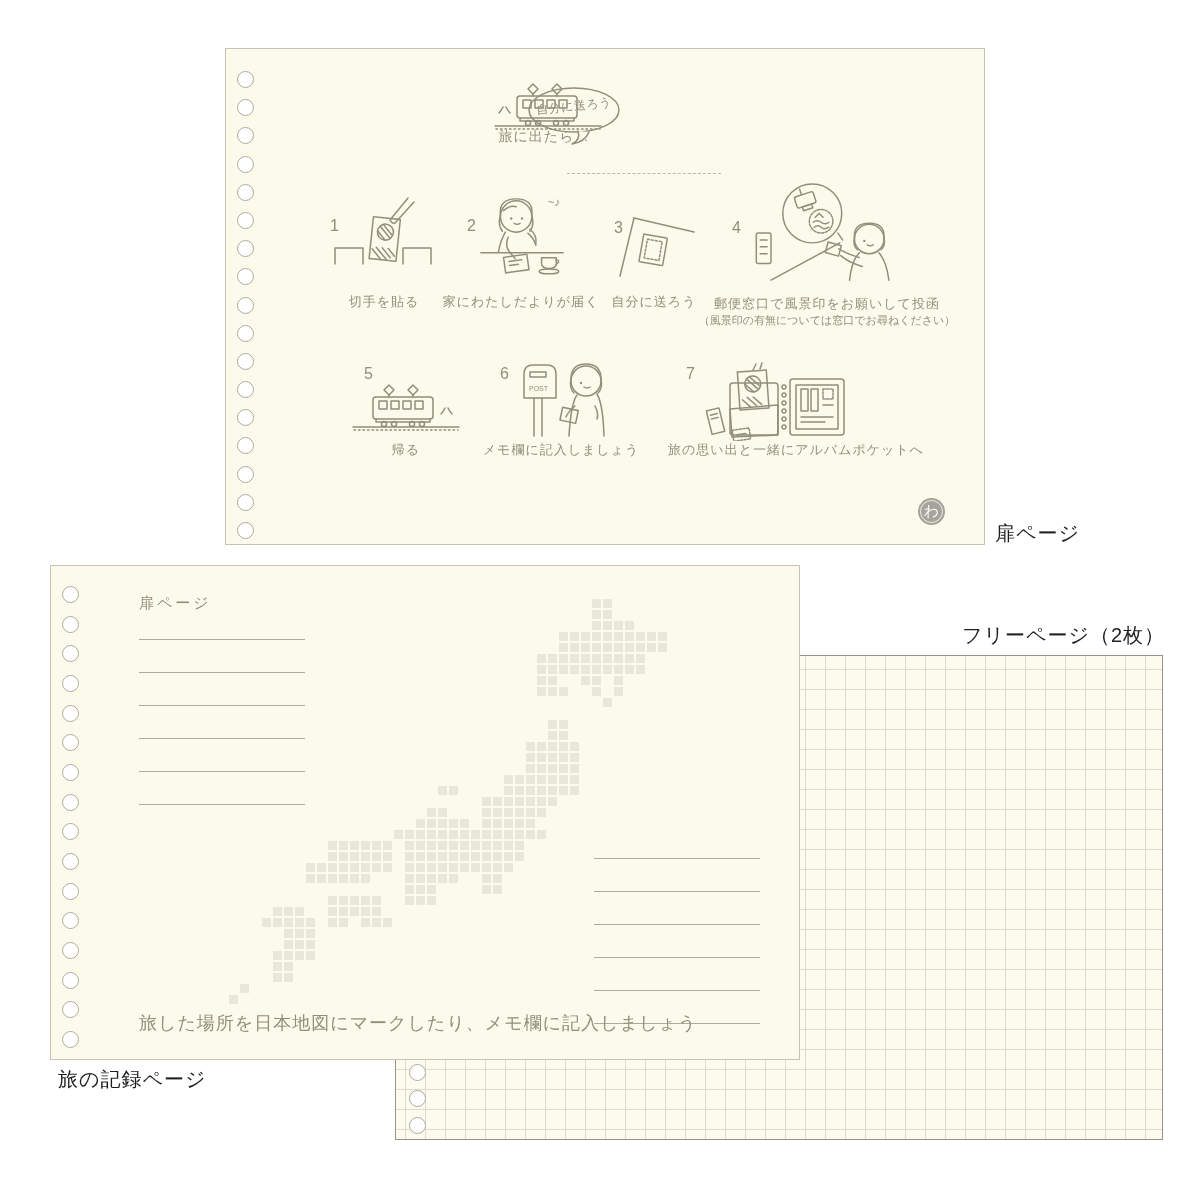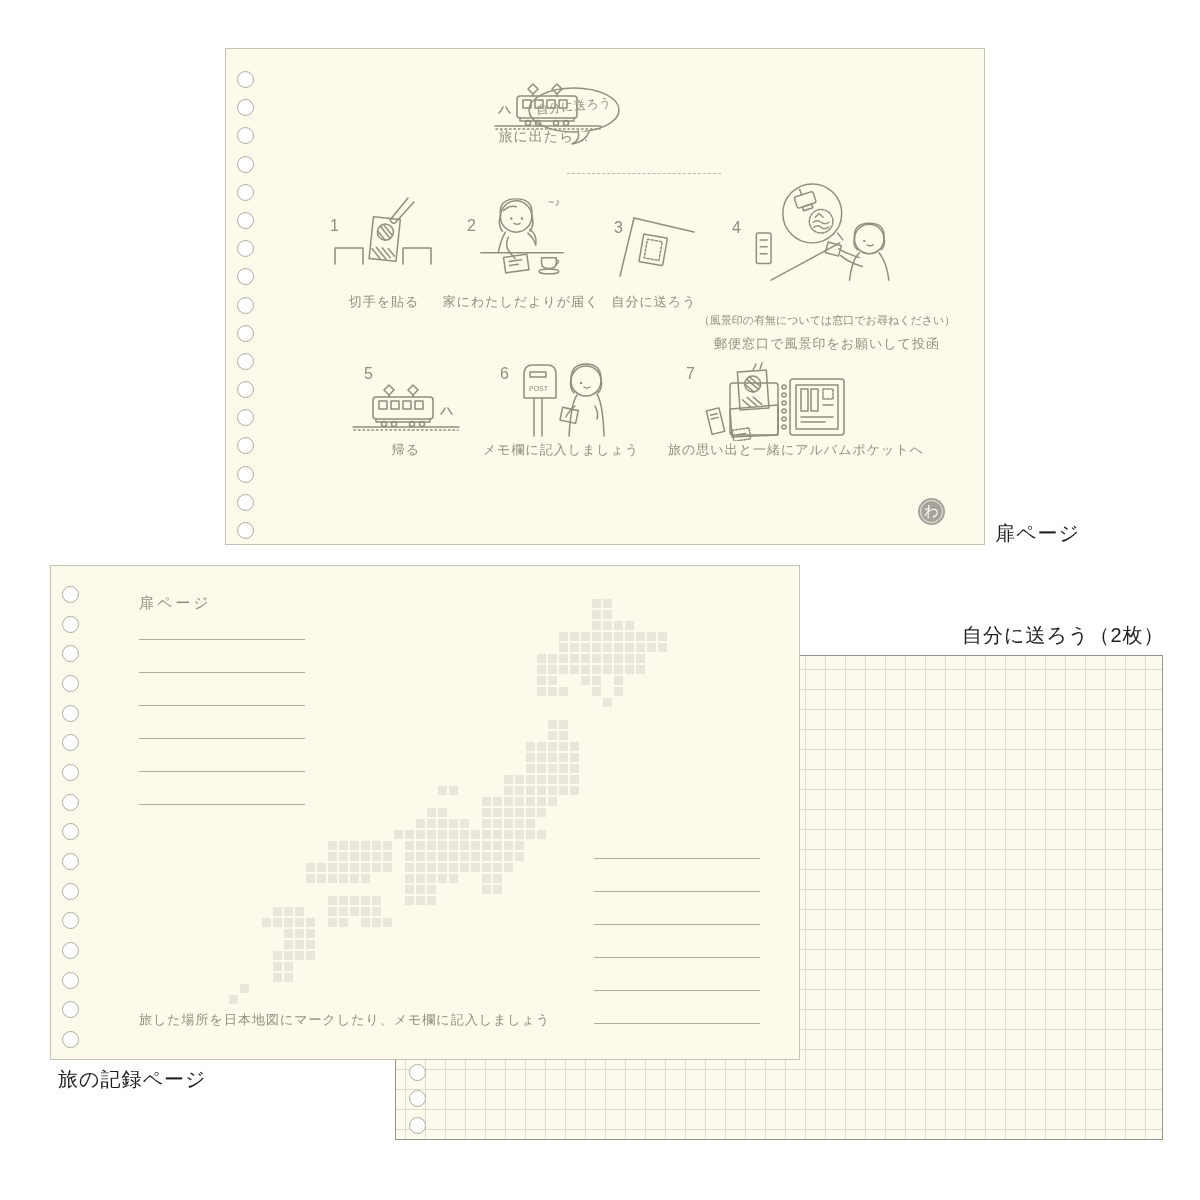--- a/index.html
+++ b/index.html
@@ -46,40 +46,40 @@
   .main-title{position:absolute;left:268px;top:90px;width:300px;margin:0;text-align:center;
               font-size:20px;font-weight:normal;letter-spacing:9px;text-indent:9px;}
   .title-underline{position:absolute;left:341px;top:124px;width:154px;border-top:1px dashed #bcb8a7;}
 
   .step .num{position:absolute;font-size:16px;}
   .step .cap{position:absolute;font-size:13px;letter-spacing:1px;text-align:center;}
   .step .sub{position:absolute;font-size:11px;letter-spacing:0px;text-align:center;}
   .s1 .num{left:104px;top:168px;} .s1 .art{left:103px;top:147px;width:115px;height:95px;} .s1 .cap{left:78px;top:244px;width:160px;}
   .s2 .num{left:241px;top:168px;} .s2 .art{left:238px;top:143px;width:115px;height:98px;} .s2 .cap{left:215px;top:244px;width:160px;}
   .s3 .num{left:388px;top:170px;} .s3 .art{left:386px;top:157px;width:85px;height:85px;}  .s3 .cap{left:373px;top:244px;width:110px;}
-  .s4 .num{left:506px;top:170px;} .s4 .art{left:516px;top:133px;width:170px;height:108px;}.s4 .cap{left:481px;top:246px;width:240px;margin-top:40px;}
+  .s4 .num{left:506px;top:170px;} .s4 .art{left:516px;top:133px;width:170px;height:108px;}.s4 .cap{left:481px;top:246px;width:240px;}
   .s4 .sub{left:461px;top:264px;width:280px;}
   .s5 .num{left:138px;top:316px;} .s5 .art{left:125px;top:330px;width:110px;height:57px;} .s5 .cap{left:140px;top:392px;width:80px;}
   .s6 .num{left:274px;top:316px;} .s6 .art{left:272px;top:305px;width:130px;height:85px;} .s6 .cap{left:245px;top:392px;width:180px;}
   .s7 .num{left:460px;top:316px;} .s7 .art{left:478px;top:310px;width:185px;height:82px;} .s7 .cap{left:440px;top:392px;width:260px;}
 
   .wa-logo{position:absolute;left:692px;top:449px;width:27px;height:27px;border-radius:50%;
            background:#a6a39a;display:flex;align-items:center;justify-content:center;
            color:#fdfcf1;font-size:15px;}
   .wa-logo::after{content:"";position:absolute;inset:2px;border:1px solid rgba(253,252,241,.85);border-radius:50%;}
 
   
   .record-title{position:absolute;left:88px;top:28px;margin:0;font-size:15px;font-weight:normal;letter-spacing:3px;}
   .mlines{position:absolute;display:flex;flex-direction:column;gap:32px;}
   .mlines.left{left:88px;top:73px;width:166px;}
   .mlines.right{left:543px;top:292px;width:166px;}
   .mline{height:0;border-top:1px solid var(--memo_line,#aeab9d);}
   .jmap{position:absolute;left:178px;top:33px;width:440px;height:407px;}
   .jmap i{position:absolute;width:9px;height:9px;background:var(--pixel,#e9e7d9);}
-  .map-note{position:absolute;left:88px;top:445px;margin:0;font-size:13px;letter-spacing:1px;}
+  .map-note{position:absolute;left:88px;top:445px;margin:0;font-size:18px;letter-spacing:1px;}
 
   .label-title{left:995px;top:520px;}
   .label-free{left:962px;top:622px;width:210px;}
   .label-record{left:50px;top:1066px;margin-left:8px;}
 </style>
 </head>
 <body>
 
 <div class="canvas">
 
@@ -608,16 +608,16 @@
       </svg>
       <div class="cap ink">旅の思い出と一緒にアルバムポケットへ</div>
     </div>
 
     <div class="wa-logo">
       <span>わ</span>
     </div>
   </section>
 
   <div class="black-label label-title">扉ページ</div>
-  <div class="black-label label-free">自分に送ろう（2枚）</div>
+  <div class="black-label label-free">フリーページ（2枚）</div>
   <div class="black-label label-record">旅の記録ページ</div>
 
 </div>
 
 </body></html>

